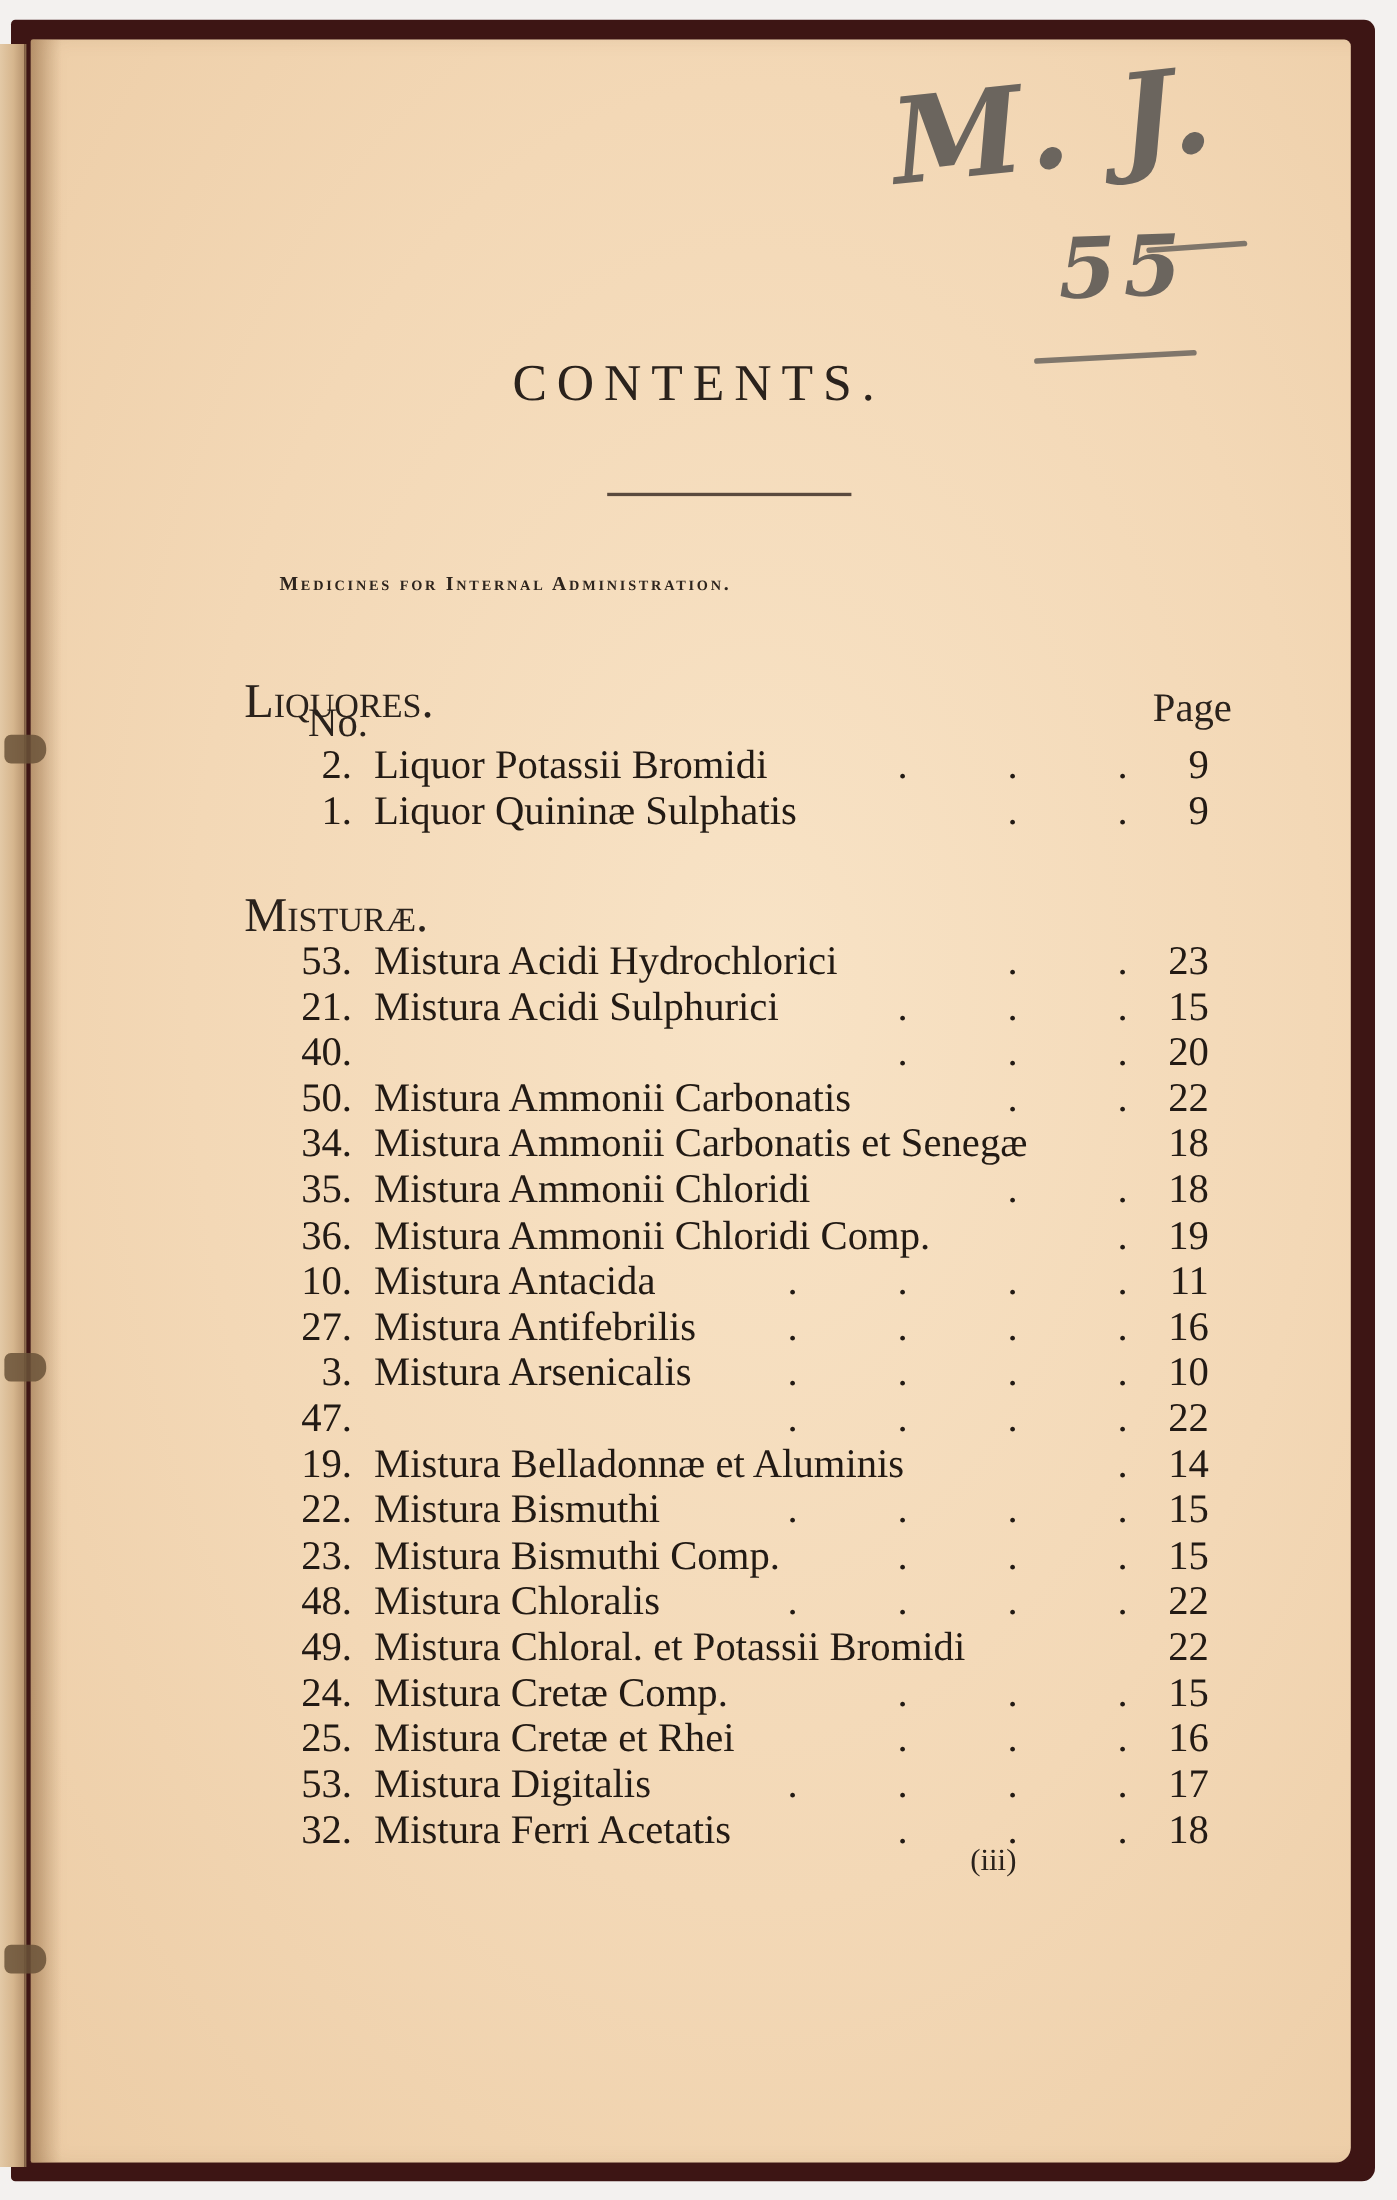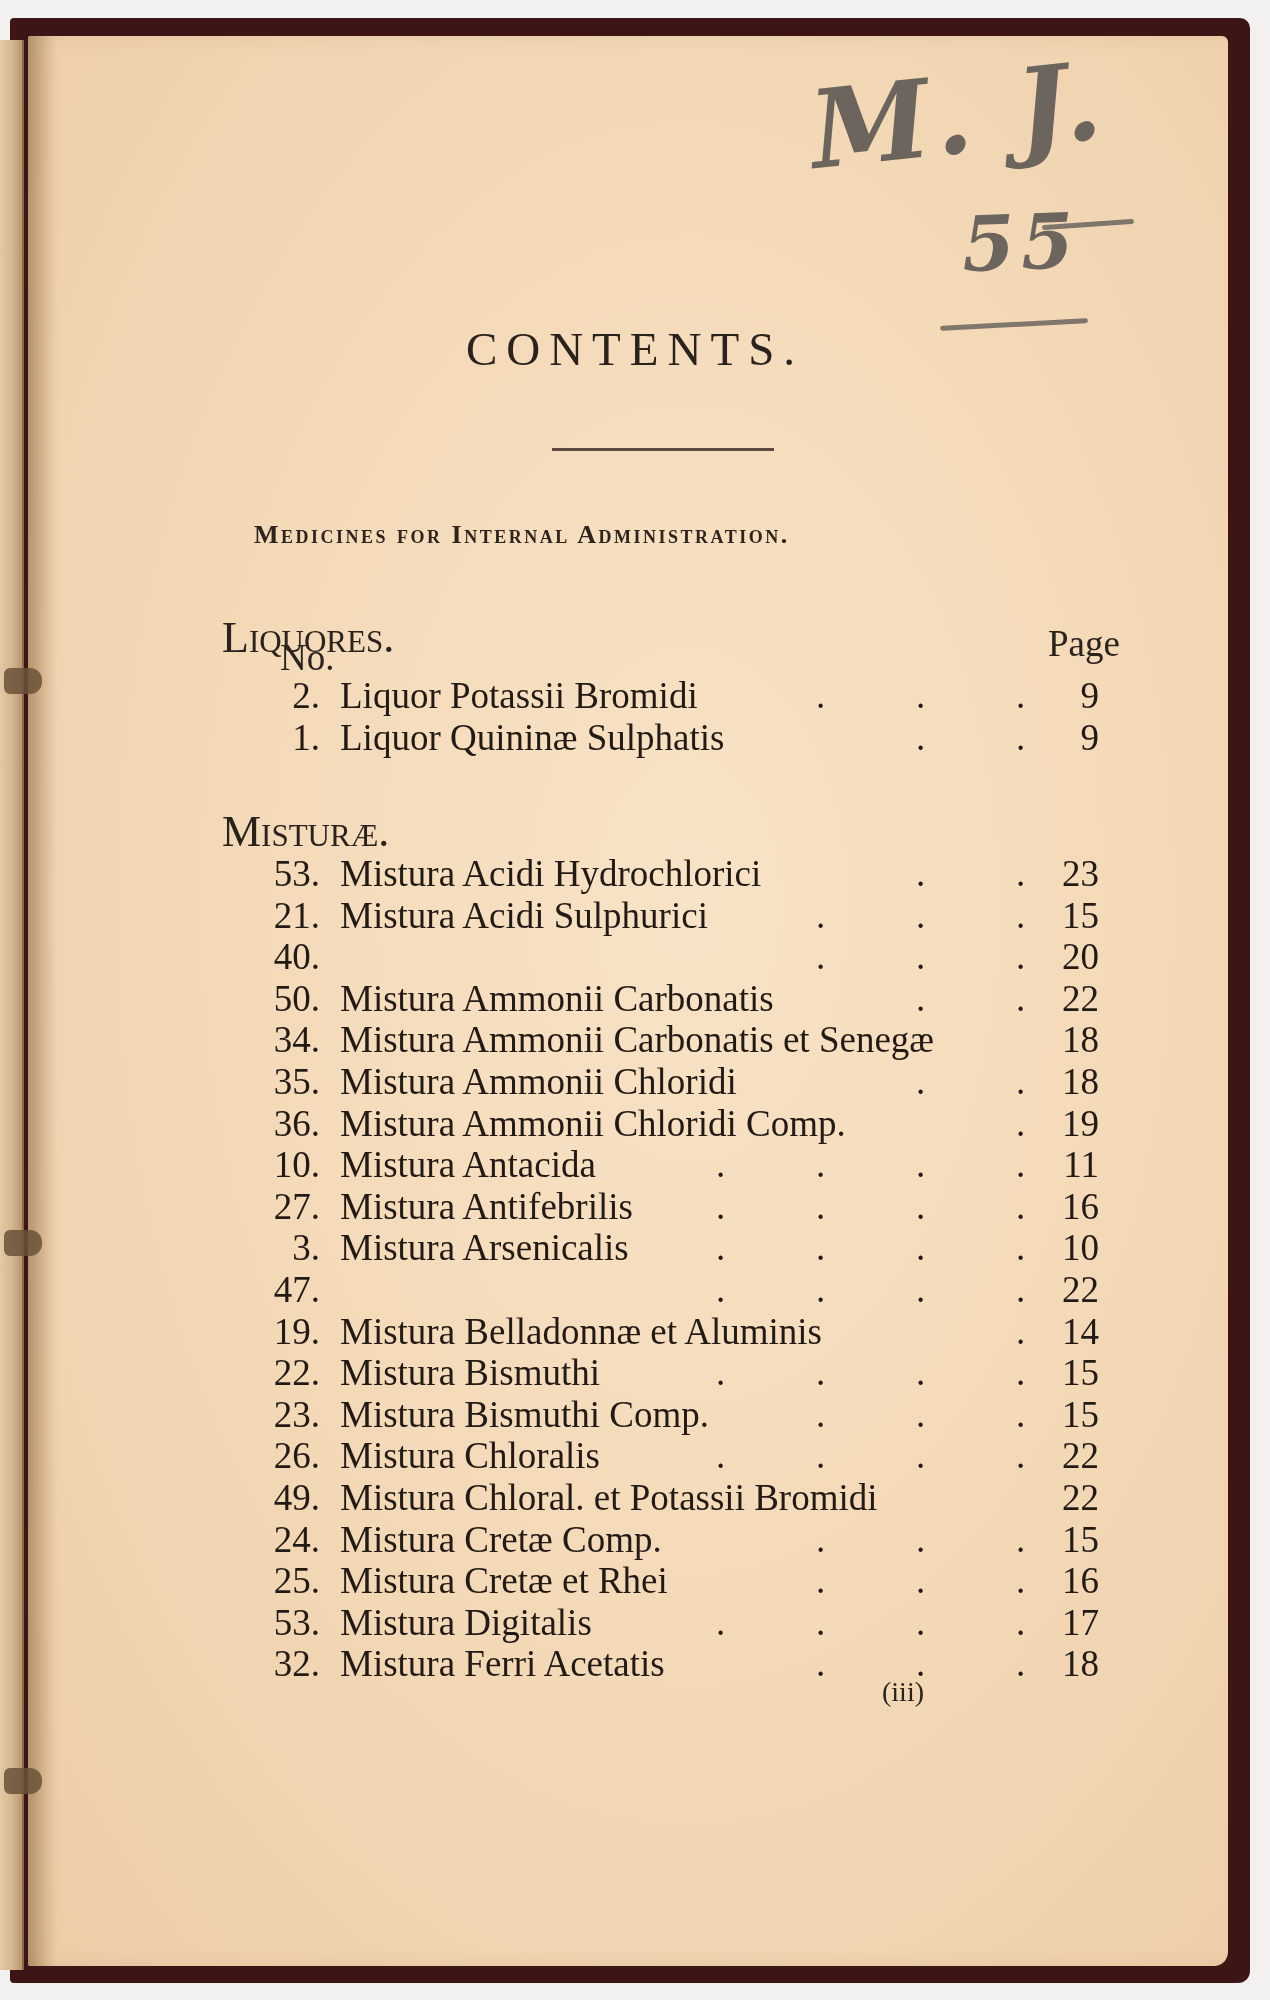--- a/index.html
+++ b/index.html
@@ -41,21 +41,21 @@
   .pencil-line { position: absolute; height: 5px; background: #6b655e; border-radius: 3px; opacity: .85; }
   .pencil-line.a { left: 1042px; top: 222px; width: 92px; transform: rotate(-4deg); }
   .pencil-line.b { left: 940px; top: 322px; width: 148px; transform: rotate(-3deg); }
 
   .title {
     position: absolute; left: 0; width: 1270px; top: 322px; text-align: center;
     font-size: 47px; letter-spacing: 9px; color: #2a221c;
   }
   .rule { position: absolute; left: 552px; top: 448px; width: 222px; height: 3px; background: #5a4a3e; }
   .section-head {
-    position: absolute; left: 254px; top: 520px; font-size: 26px;
+    position: absolute; left: 254px; top: 520px; font-size: 18px;
     font-variant: small-caps; font-weight: bold; letter-spacing: 2.5px; color: #2d241d;
   }
   .group-title {
     position: absolute; left: 222px; font-size: 44px; font-variant: small-caps; color: #2a221c;
   }
   .col-head { position: absolute; font-size: 37px; color: #2a221c; margin-left: 36px; }
   .rows { position: absolute; left: 0; width: 1270px; }
   .row { position: relative; height: 41.6px; font-size: 37px; color: #221a14; }
   .row .num { position: absolute; right: 950px; top: 0; text-align: right; white-space: nowrap; }
   .row .name { position: absolute; left: 340px; top: 0; white-space: nowrap; }
@@ -205,21 +205,21 @@
     </div>
     <div class="row">
       <span class="num">23.</span>
       <span class="name">Mistura Bismuthi Comp.</span>
       <span class="pg">15</span>
       <span class="dot" style="left: 1016px;">.</span>
       <span class="dot" style="left: 916px;">.</span>
       <span class="dot" style="left: 816px;">.</span>
     </div>
     <div class="row">
-      <span class="num">26.</span>
+      <span class="num">48.</span>
       <span class="name">Mistura Chloralis</span>
       <span class="pg">22</span>
       <span class="dot" style="left: 1016px;">.</span>
       <span class="dot" style="left: 916px;">.</span>
       <span class="dot" style="left: 816px;">.</span>
       <span class="dot" style="left: 716px;">.</span>
     </div>
     <div class="row">
       <span class="num">49.</span>
       <span class="name">Mistura Chloral. et Potassii Bromidi</span>

